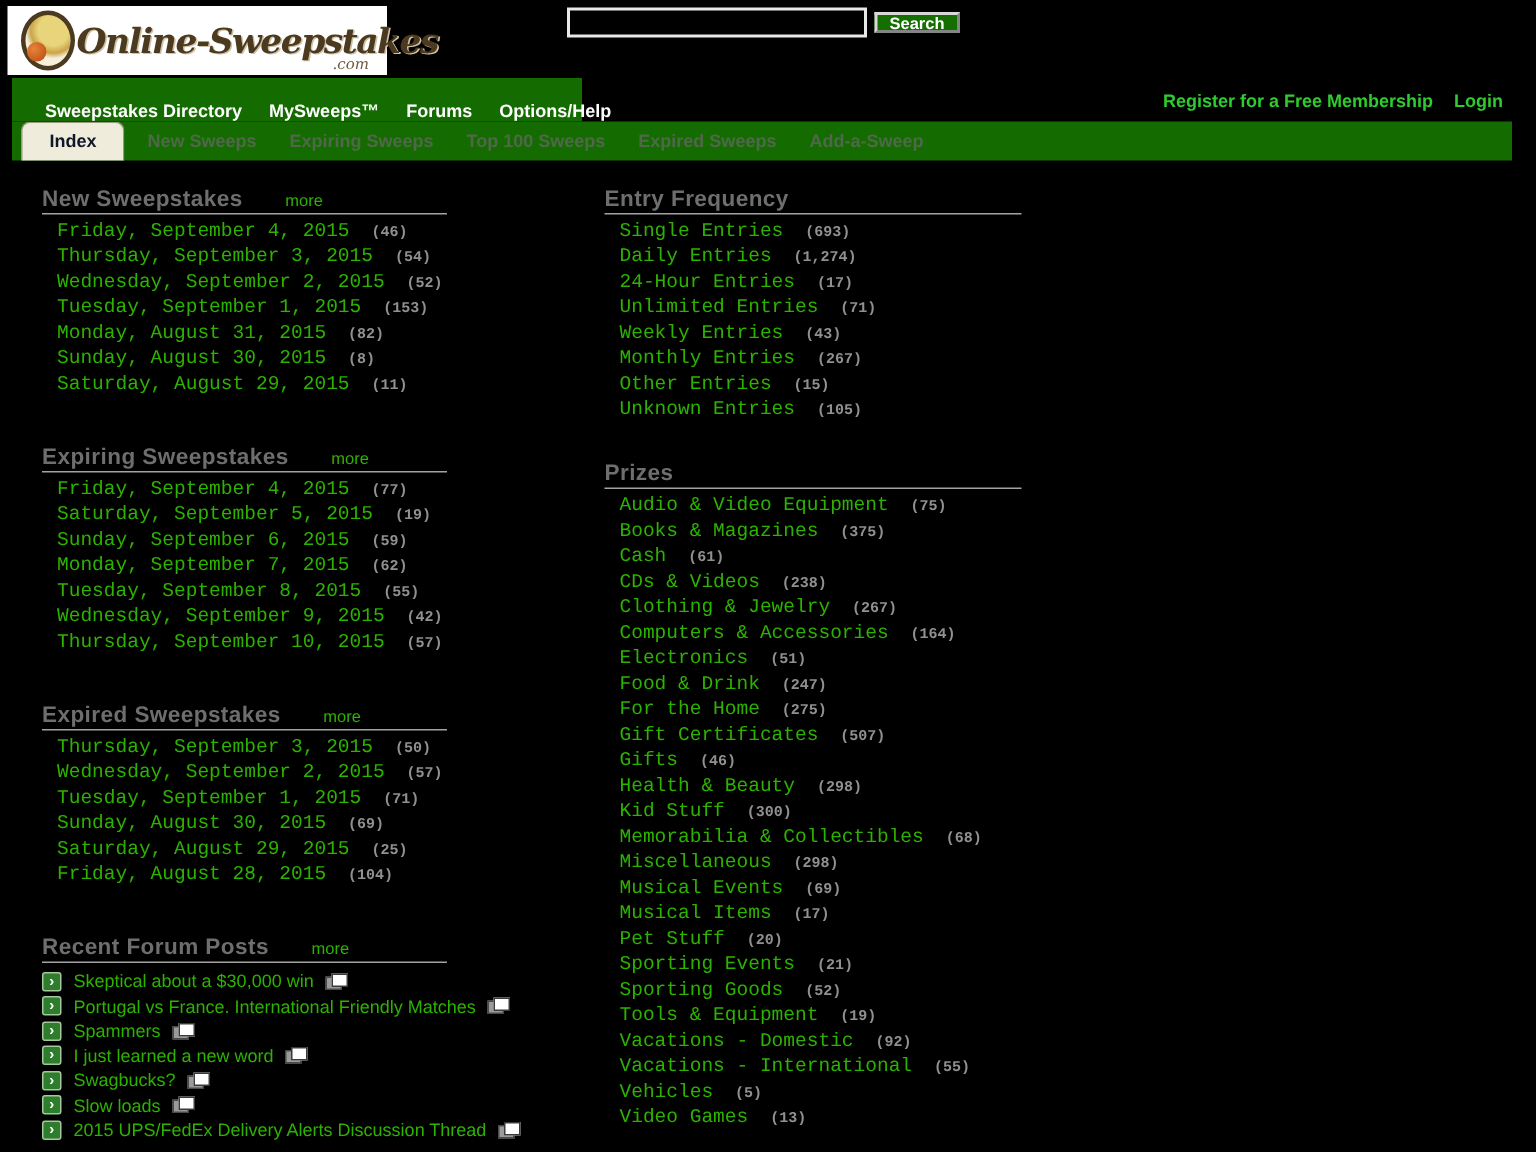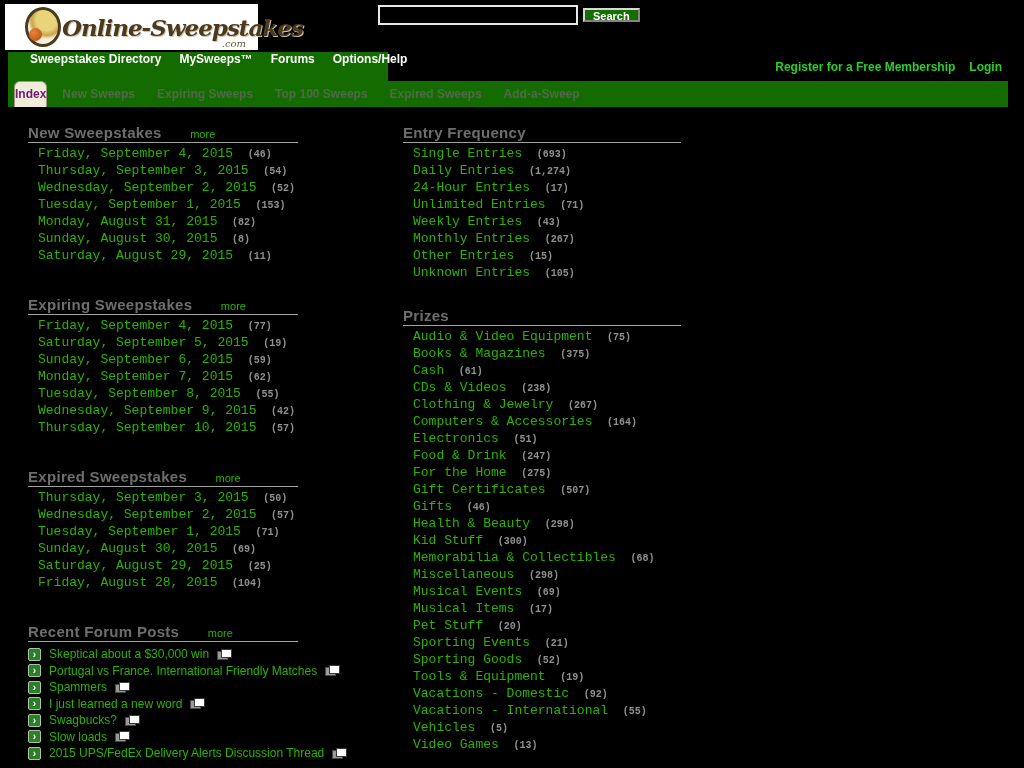--- a/index.html
+++ b/index.html
@@ -3,52 +3,52 @@
 <meta charset="utf-8">
 <style>
   html,body{margin:0;padding:0;background:#000;}
   *{box-sizing:border-box;}
   .page{position:relative;width:1024px;height:768px;background:#000;overflow:hidden;
         font-family:"Liberation Sans","DejaVu Sans",sans-serif;}
   a{text-decoration:none;cursor:pointer;}
 
   
   .logo-box{position:absolute;left:5px;top:4px;width:253px;height:46px;background:#fff;
-            display:flex;align-items:center;padding:2px 6px 2px 20px;}
+            display:flex;align-items:center;padding:2px 6px 2px 9px;}
   .logo-emblem{width:36px;height:40px;border-radius:50%;border:3px solid #4b3a1f;
                background:radial-gradient(circle at 62% 30%,#e8d47a 0 34%,#caa44a 50%,#f5efdc 62%);
                position:relative;flex:0 0 auto;}
   .logo-emblem::after{content:"";position:absolute;left:1px;bottom:3px;width:13px;height:13px;
                border-radius:50%;background:radial-gradient(circle at 35% 35%,#e8833a,#b5490f);}
   .logo-text{font-family:"DejaVu Serif","Liberation Serif",serif;font-style:italic;font-weight:bold;
              color:#4b3a1f;font-size:23px;letter-spacing:-1px;white-space:nowrap;margin-left:1px;
              text-shadow:1px 1px 0 #cfc2a4;}
   .logo-suffix{position:absolute;right:12px;bottom:1px;font-family:"DejaVu Serif",serif;
              font-style:italic;font-size:10px;color:#6b5a3a;}
 
   
   .search-bar{position:absolute;left:378px;top:5px;display:flex;align-items:center;}
   .search-input{width:200px;height:20px;background:#000;border:2px solid #e8e8e8;color:#fff;
              font-size:12px;padding:1px 4px;outline:none;}
   .search-btn{margin-left:5px;height:14px;background:#156e00;color:#fff;border:2px outset #d8d8d8;
              font-family:"Liberation Sans",sans-serif;font-size:11px;font-weight:bold;padding:0 8px;}
 
   
   .nav1{position:absolute;left:8px;top:52px;width:380px;height:29px;background:#146c00;
-        display:flex;align-items:flex-start;padding-left:22px;gap:18px;}
+        display:flex;align-items:flex-end;padding-left:22px;gap:18px;}
   .nav1 a{color:#fff;font-size:12px;font-weight:bold;white-space:nowrap;}
   .account{position:absolute;top:52px;right:22px;height:29px;display:flex;align-items:center;gap:14px;}
   .account a{color:#2ecc2e;font-size:12px;font-weight:bold;}
 
   
   .nav2{position:absolute;left:8px;top:81px;width:1000px;height:26px;background:#146c00;
         display:flex;align-items:flex-end;padding-left:6px;}
   .nav2 a{color:#50684a;font-size:12px;font-weight:bold;margin:0 7px;padding:5px 4px 6px;white-space:nowrap;}
-  .nav2 a.active{background:#f0ecdc;color:#701a75;border-radius:6px 6px 0 0;margin:0 4px 0 0;
-        padding:5px 0 6px;border:1px solid #99987f;border-bottom:none;}
+  .nav2 a.active{background:#f0ecdc;color:#0f172a;border-radius:6px 6px 0 0;margin:0 4px 0 0;
+        padding:5px 18px 6px;border:1px solid #99987f;border-bottom:none;}
 
   
   .content{position:absolute;left:28px;top:124px;display:flex;align-items:flex-start;}
   .col-left{width:347px;}
   .col-right{width:620px;margin-left:28px;}
 
   .sec{margin-bottom:32px;}
   .sec-head{border-bottom:1px solid #a3a3a3;height:19px;line-height:17px;width:270px;white-space:nowrap;}
   .col-right .sec-head{width:278px;}
   .sec-title{color:#6e6e6e;font-weight:bold;font-size:15px;letter-spacing:.3px;}

